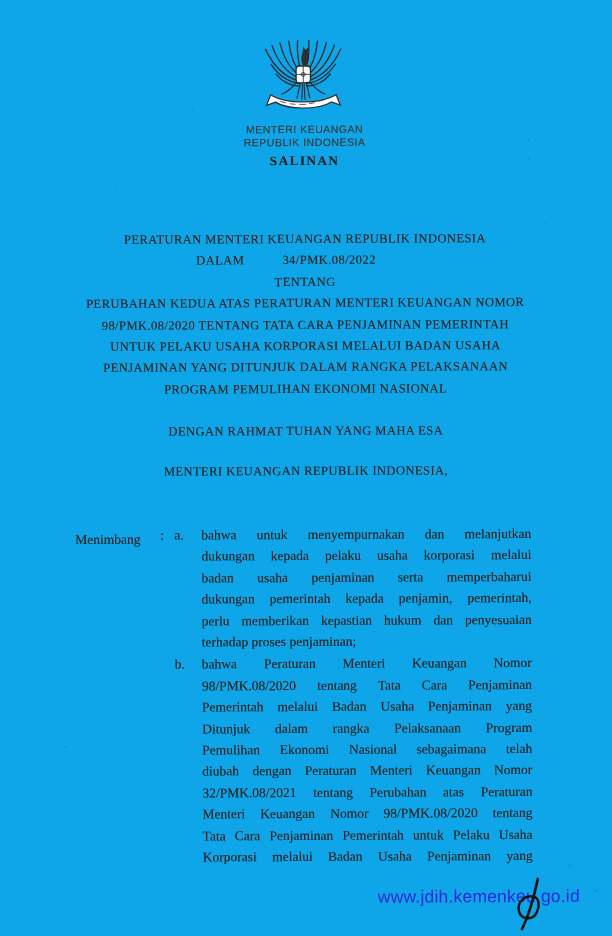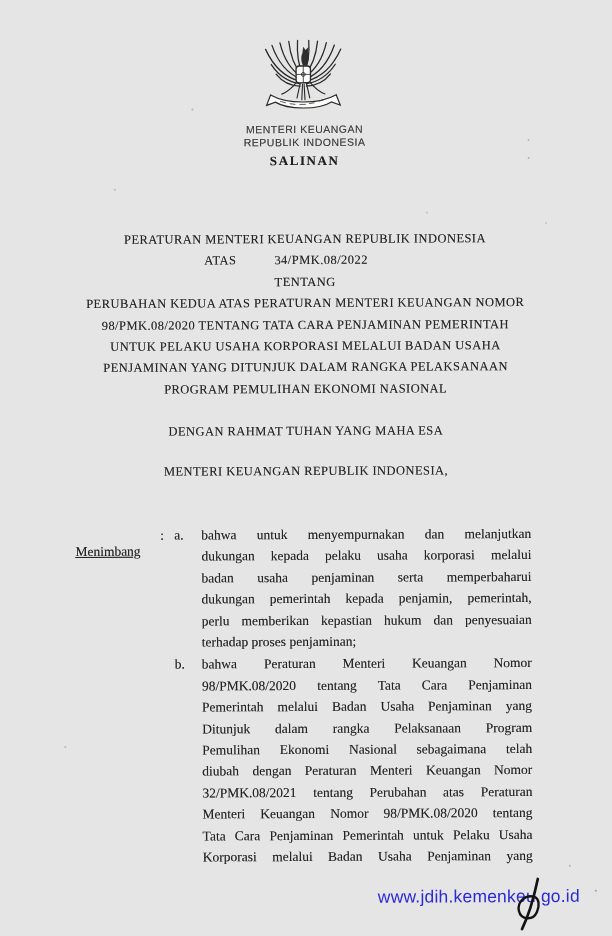--- a/index.html
+++ b/index.html
@@ -1,21 +1,21 @@
 <!DOCTYPE html>
 <html><head>
 <meta charset="utf-8">
 <style>
   html,body{margin:0;padding:0;}
   body{
     width:612px;height:936px;overflow:hidden;background:#ffffff;
     font-family:"Liberation Serif", serif;
   }
   .page{
-    position:relative;width:612px;height:936px;background:#e5e5e5;color:#262626;
+    position:relative;width:612px;height:936px;background:#0ea5e9;color:#262626;
   }
   .scan{
     position:absolute;inset:0;transform:rotate(-0.25deg);transform-origin:50% 50%;
     text-shadow:0 0 .5px rgba(40,40,40,.45);
   }
   
   .emblem{position:absolute;top:37px;left:261px;}
   .lh-text{
     position:absolute;top:123px;left:0;width:100%;text-align:center;
     font-family:"Liberation Sans", sans-serif;font-size:10.5px;line-height:13px;
@@ -38,21 +38,21 @@
   }
   .authority{
     position:absolute;top:464px;left:0;width:100%;text-align:center;
     font-size:12.5px;letter-spacing:.45px;
   }
   
   .menimbang{
     position:absolute;top:524px;left:75px;width:466px;
     font-size:13.5px;line-height:21.4px;color:#232323;
   }
-  .m-label{position:absolute;left:0;top:16px;text-decoration:underline;}
+  .m-label{position:absolute;left:0;top:4px;}
   .m-colon{position:absolute;left:85px;top:0;}
   .m-items{margin-left:126px;width:330px;}
   .m-item{position:relative;}
   .m-item + .m-item{margin-top:1px;}
   .marker{position:absolute;left:-27px;top:0;}
   .jline{text-align:justify;text-align-last:justify;white-space:normal;}
   .jline.plain{text-align-last:left;}
   
   .watermark{
     position:absolute;top:887px;right:34px;
@@ -106,21 +106,21 @@
 
     <div class="lh-text">
       <div>MENTERI KEUANGAN</div>
       <div>REPUBLIK INDONESIA</div>
     </div>
     <div class="salinan">SALINAN</div>
 
     <div class="title-block">
       <div>PERATURAN MENTERI KEUANGAN REPUBLIK INDONESIA</div>
       <div class="nomor-line">
-        <span>ATAS</span><span class="nomor-gap"></span><span>34/PMK.08/2022</span>
+        <span>DALAM</span><span class="nomor-gap"></span><span>34/PMK.08/2022</span>
       </div>
       <div>TENTANG</div>
       <div id="subject-lines">
           <div>PERUBAHAN KEDUA ATAS PERATURAN MENTERI KEUANGAN NOMOR</div>
           <div>98/PMK.08/2020 TENTANG TATA CARA PENJAMINAN PEMERINTAH</div>
           <div>UNTUK PELAKU USAHA KORPORASI MELALUI BADAN USAHA</div>
           <div>PENJAMINAN YANG DITUNJUK DALAM RANGKA PELAKSANAAN</div>
           <div>PROGRAM PEMULIHAN EKONOMI NASIONAL</div>
         </div>
     </div>

